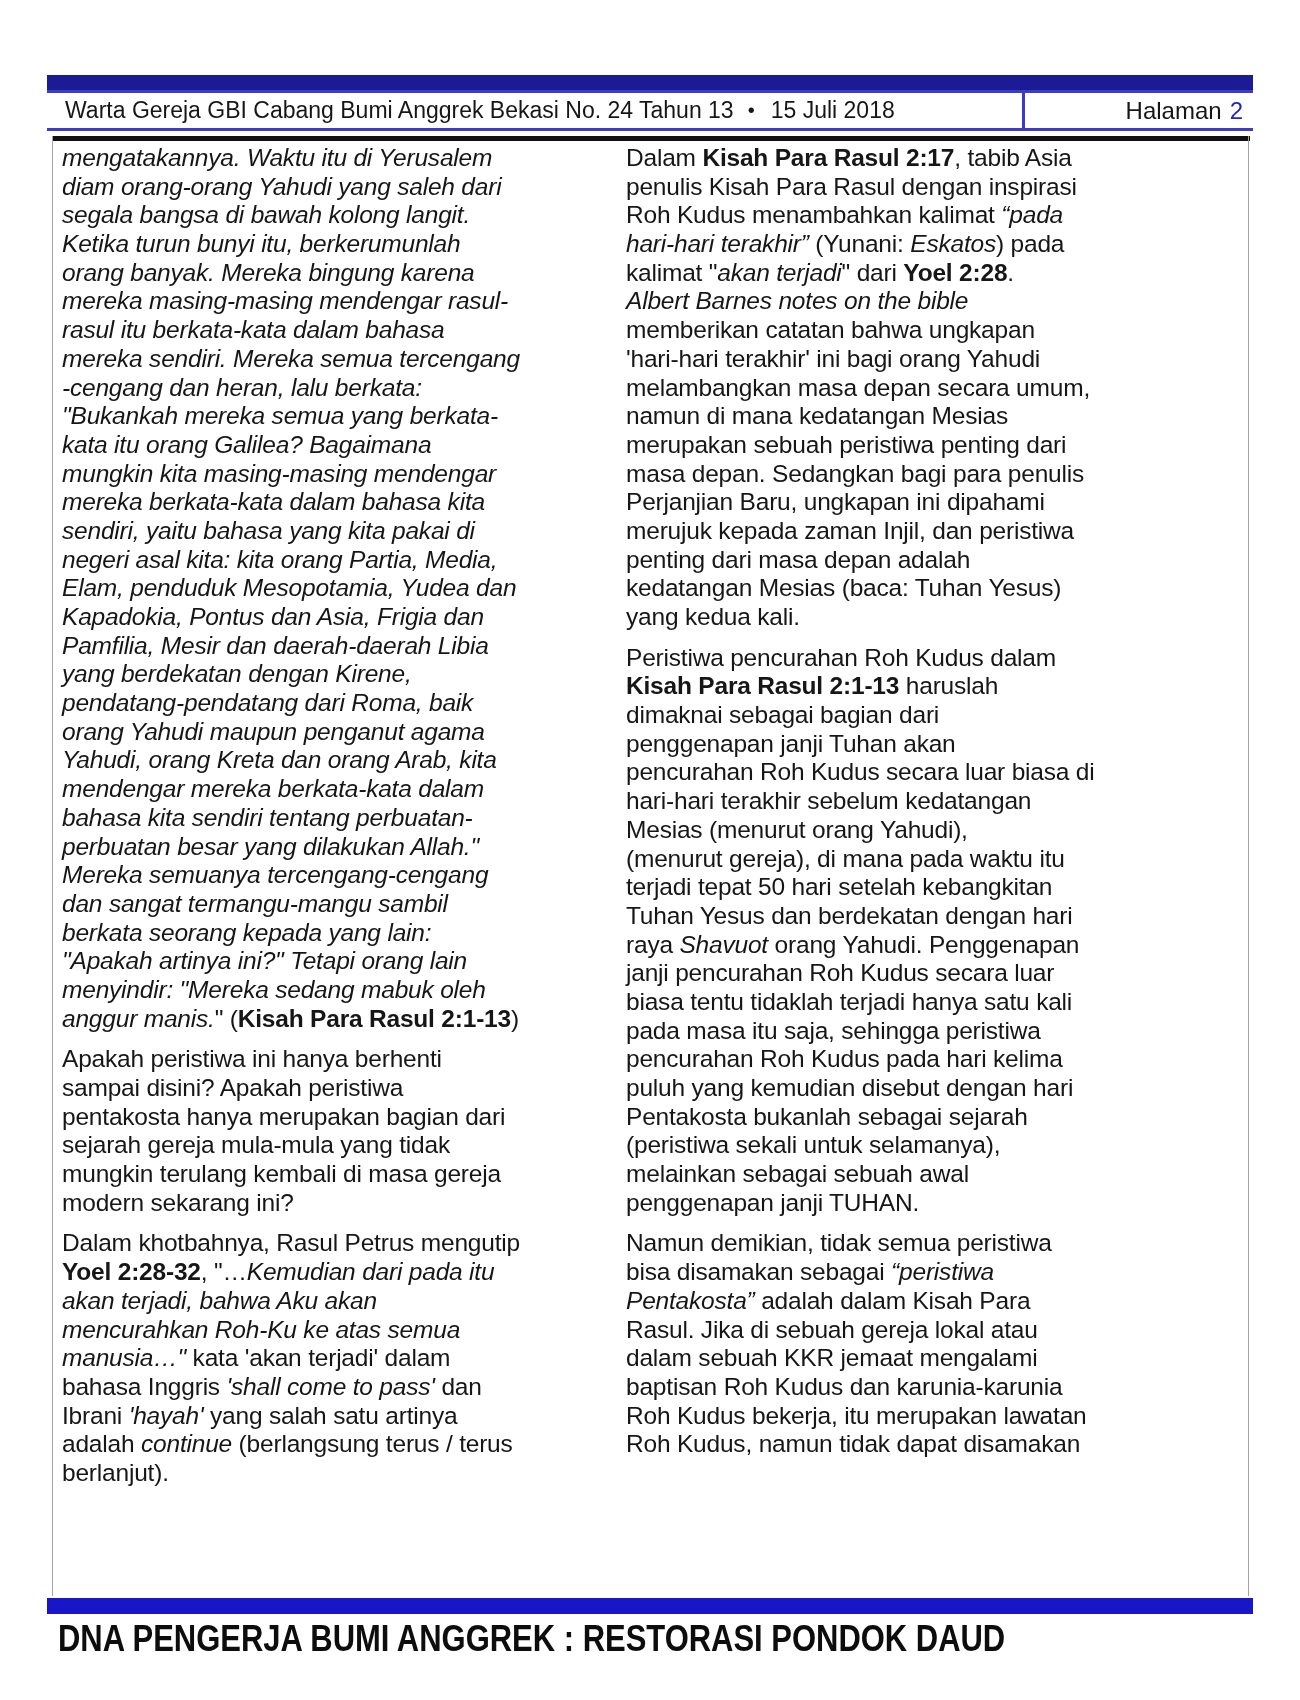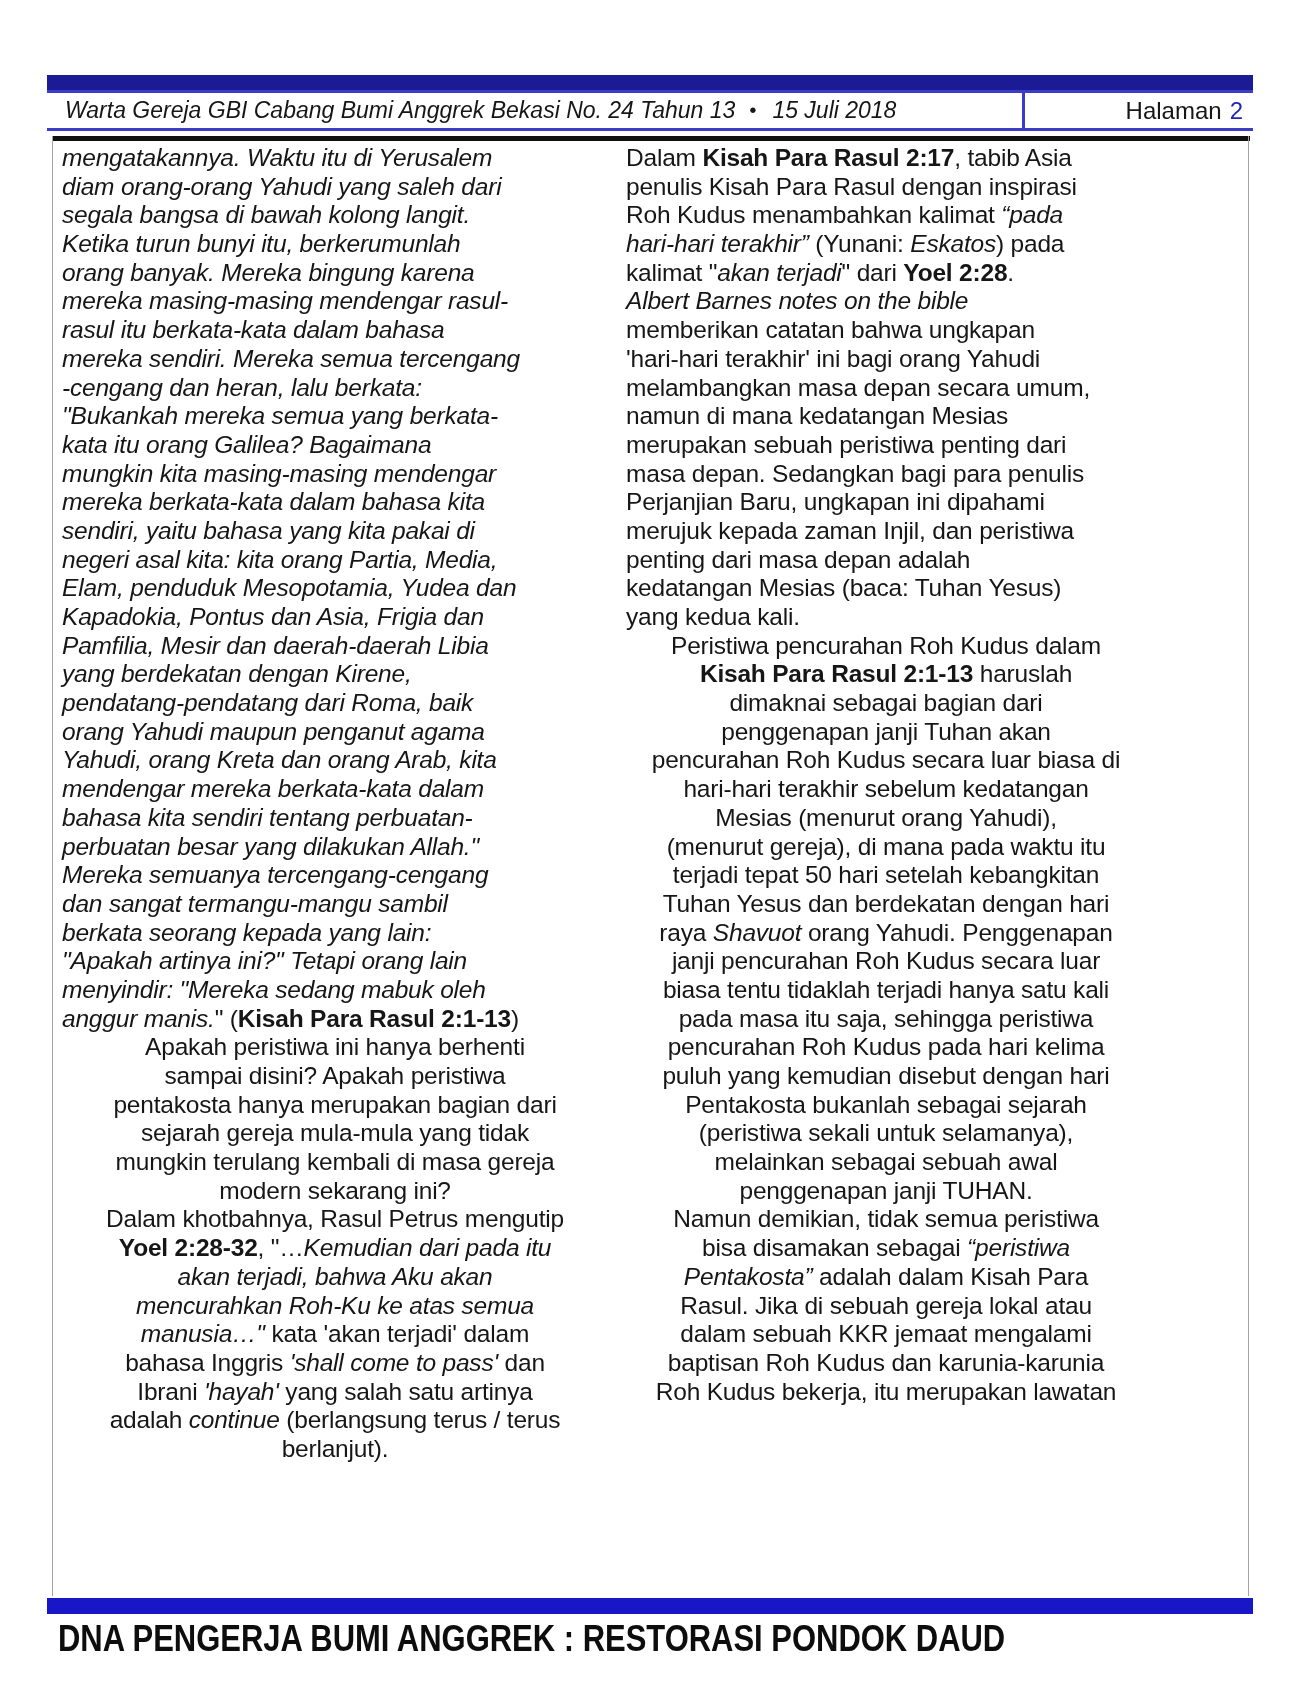--- a/index.html
+++ b/index.html
@@ -4,35 +4,35 @@
 <style>
   html,body{margin:0;padding:0;background:#ffffff;}
   .page{position:relative;width:1300px;height:1700px;background:#ffffff;overflow:hidden;
         font-family:"Liberation Sans",sans-serif;color:#161616;}
   
   .top-bar{position:absolute;left:47px;right:47px;top:75px;height:15px;
            background:#1b1b96;border-bottom:3px solid #3c3cc8;}
   .header-row{position:absolute;left:47px;right:47px;top:93px;height:35px;
               background:#ffffff;border-bottom:3px solid #3c3cc8;display:flex;}
   .header-left{flex:1;display:flex;align-items:center;padding-left:18px;
-               font-size:23px;white-space:nowrap;font-style:italic;}
+               font-size:23px;white-space:nowrap;}
   .header-bullet{margin:0 16px 0 14px;font-size:20px;}
   .header-right{width:218px;border-left:3px solid #3c3cc8;display:flex;align-items:center;
                 justify-content:flex-end;padding-right:10px;font-size:24px;}
   .page-num{color:#2323c0;margin-left:8px;}
   .content-rule{position:absolute;left:53px;right:50px;top:136px;height:5px;background:#101010;}
   .vline{position:absolute;top:136px;height:1460px;width:1px;background:#a3a3a3;}
   .vline.left{left:52px;}
   .vline.right{left:1248px;}
   
   .col{position:absolute;top:144px;}
   .col-left{left:62px;width:546px;}
   .col-right{left:626px;width:520px;}
   .para{margin:0;}
-  .para:not(:first-child){text-align:center;}
+  .para:not(:first-child){margin-top:12px;}
   .tline{height:28.7px;line-height:28.7px;white-space:nowrap;font-size:24.5px;
          letter-spacing:-0.2px;}
   .tline .r{font-style:normal;font-weight:normal;}
   .tline .i{font-style:italic;}
   .tline .b{font-weight:bold;}
   
   .footer-bar{position:absolute;left:47px;right:47px;top:1598px;height:16px;background:#1717c8;}
   .footer-text{position:absolute;left:58px;top:1618px;font-size:36px;font-weight:bold;
                color:#0d0d0d;transform:scaleX(0.86);transform-origin:left center;
                white-space:nowrap;letter-spacing:0px;}
@@ -157,19 +157,20 @@
         <div class="tline"><span class="r">penggenapan janji TUHAN.</span></div>
       </div>
       <div class="para">
         <div class="tline"><span class="r">Namun demikian, tidak semua peristiwa</span></div>
         <div class="tline"><span class="r">bisa disamakan sebagai </span><span class="i">“peristiwa</span></div>
         <div class="tline"><span class="i">Pentakosta”</span><span class="r"> adalah dalam Kisah Para</span></div>
         <div class="tline"><span class="r">Rasul. Jika di sebuah gereja lokal atau</span></div>
         <div class="tline"><span class="r">dalam sebuah KKR jemaat mengalami</span></div>
         <div class="tline"><span class="r">baptisan Roh Kudus dan karunia-karunia</span></div>
         <div class="tline"><span class="r">Roh Kudus bekerja, itu merupakan lawatan</span></div>
+        <div class="tline"><span class="r">Roh Kudus, namun tidak dapat disamakan</span></div>
       </div>
     </div>
 
   <div class="footer-bar"></div>
   <div class="footer-text">DNA PENGERJA BUMI ANGGREK : RESTORASI PONDOK DAUD</div>
 
 </div>
 
 </body></html>

